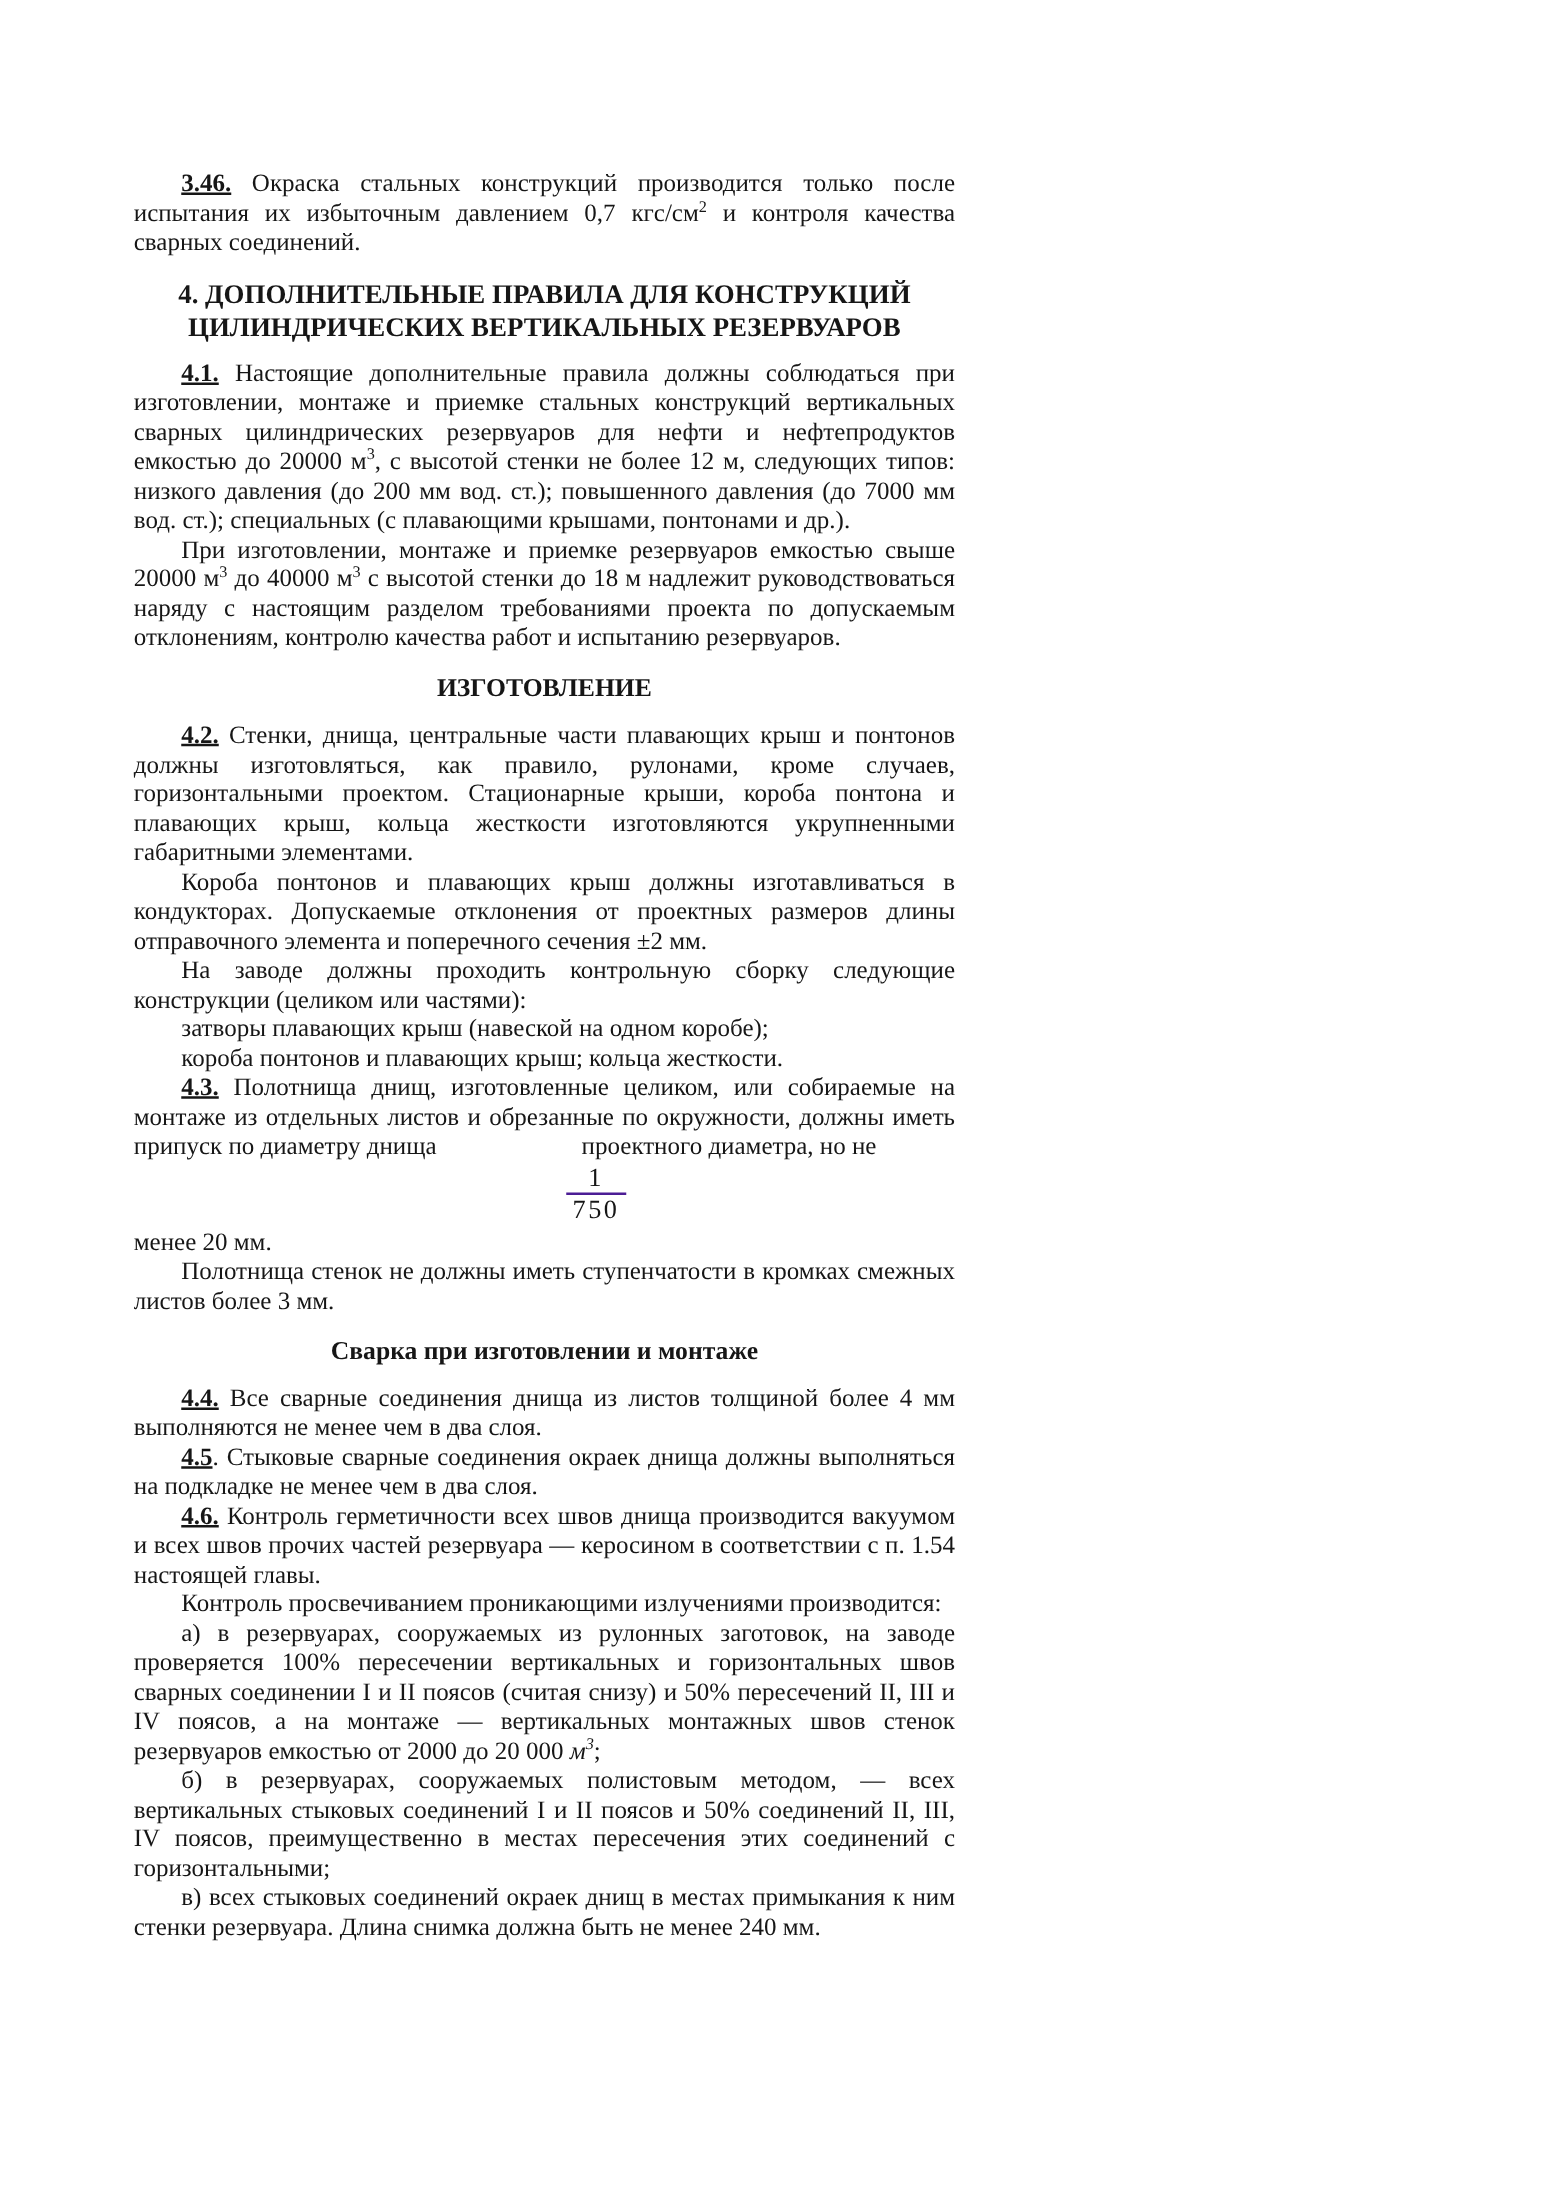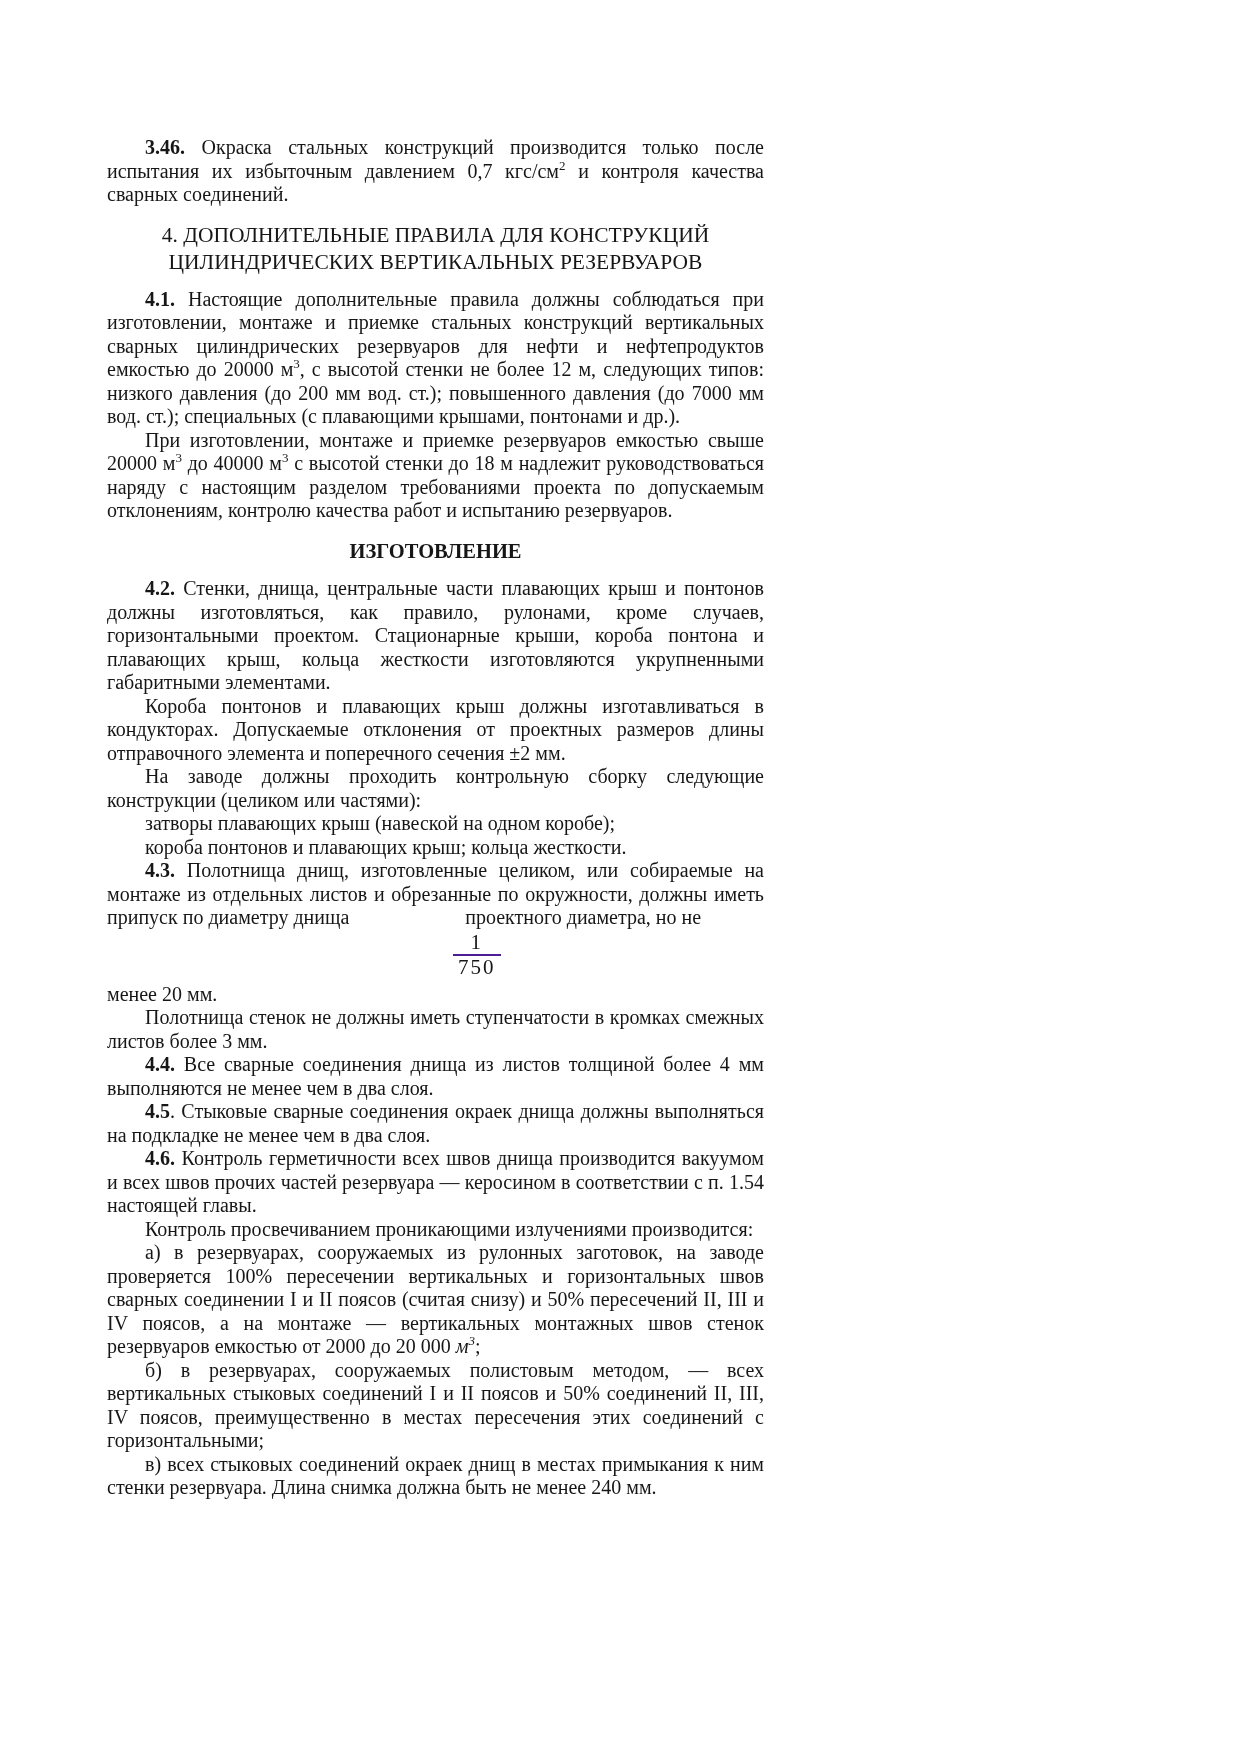--- a/index.html
+++ b/index.html
@@ -22,32 +22,32 @@
     margin:0;
     font-size:20px;
     line-height:23.5px;
     text-align:justify;
     text-indent:38px;
   }
   p.noindent{ text-indent:0; }
   h1.section{
     font-size:21.5px;
     line-height:27px;
-    font-weight:normal;
+    font-weight:bold;
     text-align:center;
     margin:15px 0 12px 0;
   }
   h2.sub{
     font-size:20.5px;
     line-height:23.5px;
     font-weight:bold;
     text-align:center;
     margin:17px 0 14px 0;
   }
-  b.num{ font-weight:bold; }
+  b.num{ font-weight:bold;text-decoration:underline; }
   sup{ font-size:13px; line-height:0; }
   i sup, sup.it{ font-style:italic; }
   .gap-inline{ display:inline-block; width:116px; }
   .fracwrap{
     margin:1px 0 4px 346px;
     font-size:21px;
     line-height:23px;
   }
   .frac{ display:inline-block; text-align:center; letter-spacing:2px; }
   .frac .fnum{ padding:0 8px; }
@@ -80,20 +80,21 @@
     <p class="body">короба понтонов и плавающих крыш; кольца жесткости.</p>
 
     <p class="body"><b class="num">4.3.</b><span> Полотнища днищ, изготовленные целиком, или собираемые на монтаже из отдельных листов и обрезанные по окружности, должны иметь припуск по диаметру днища</span><span class="gap-inline"></span><span>проектного диаметра, но не</span></p>
 
     <div class="fracwrap"><span class="frac"><span class="fnum" style="display:block">1</span><span class="fden" style="display:block">750</span></span></div>
 
     <p class="body noindent">менее 20 мм.</p>
 
     <p class="body">Полотнища стенок не должны иметь ступенчатости в кромках смежных листов более 3 мм.</p>
 
+    <h2 class="sub">Сварка при изготовлении и монтаже</h2>
 
     <p class="body"><b class="num">4.4.</b><span> Все сварные соединения днища из листов толщиной более 4 мм выполняются не менее чем в два слоя.</span></p>
 
     <p class="body"><b class="num">4.5</b><span>. Стыковые сварные соединения окраек днища должны выполняться на подкладке не менее чем в два слоя.</span></p>
 
     <p class="body"><b class="num">4.6.</b><span> Контроль герметичности всех швов днища производится вакуумом и всех швов прочих частей резервуара — керосином в соответствии с п. 1.54 настоящей главы.</span></p>
 
     <p class="body">Контроль просвечиванием проникающими излучениями производится:</p>
 
     <p class="body"><span>а) в резервуарах, сооружаемых из рулонных заготовок, на заводе проверяется 100% пересечении вертикальных и горизонтальных швов сварных соединении I и II поясов (считая снизу) и 50% пересечений II, III и IV поясов, а на монтаже — вертикальных монтажных швов стенок резервуаров емкостью от 2000 до 20 000 </span><i>м</i><sup class="it">3</sup><span>;</span></p>

